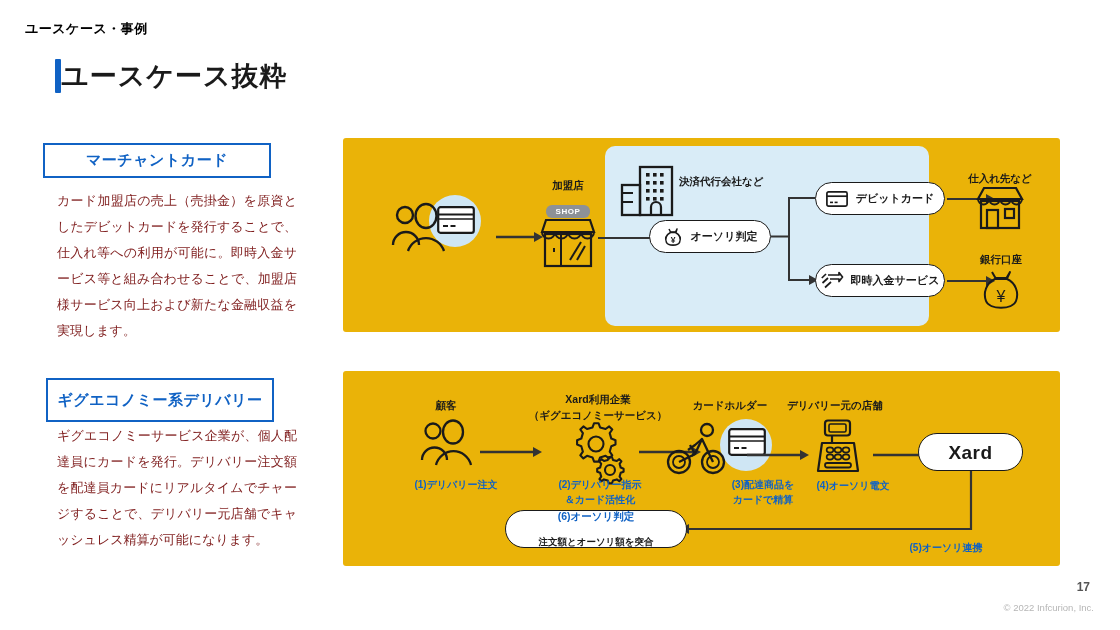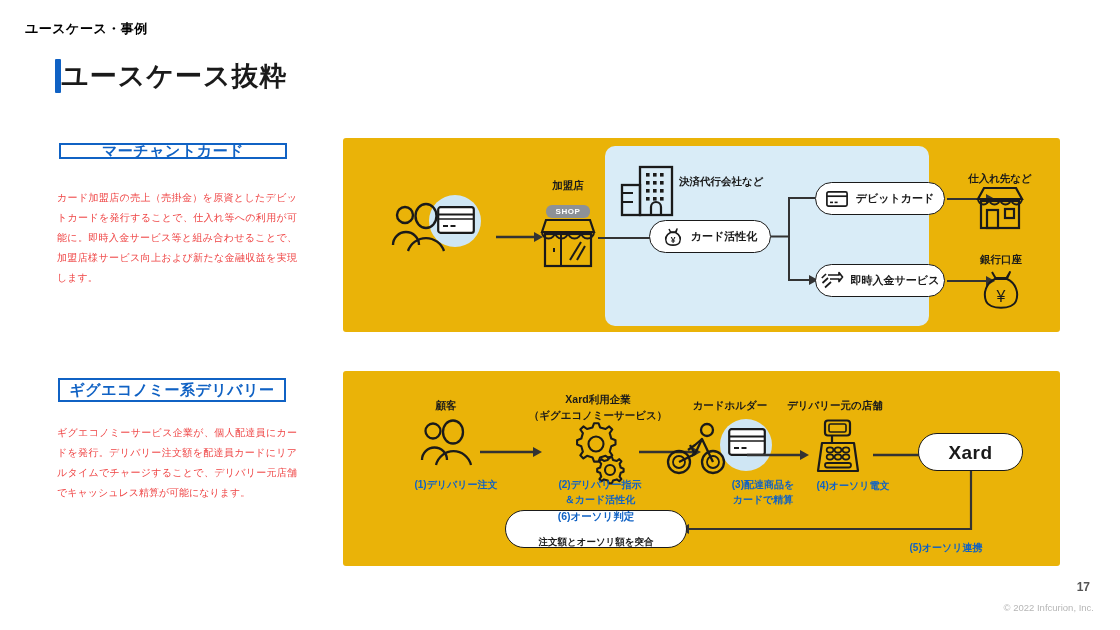--- a/index.html
+++ b/index.html
@@ -27,25 +27,25 @@
 
   
   .section-box{
     position:absolute;
     box-sizing:border-box;
     border:2px solid #1062c4;
     display:flex;align-items:center;justify-content:center;
     color:#1062c4;font-weight:bold;font-size:15px;letter-spacing:.5px;
     background:#fff;
   }
-  #sec1-box{left:59px;top:143px;width:228px;height:16px;}
-  #sec2-box{left:58px;top:378px;width:228px;height:24px;}
+  #sec1-box{left:43px;top:143px;width:228px;height:35px;}
+  #sec2-box{left:46px;top:378px;width:228px;height:44px;}
   .section-body{
     position:absolute;width:240px;
-    font-size:10px;line-height:2.0;color:#ef4444;
+    font-size:13px;line-height:2.0;color:#7f1d1d;
     text-align:justify;
   }
   #sec1-body{left:57px;top:188px;}
   #sec2-body{left:57px;top:423px;}
 
   
   .panel{position:absolute;background:#eab308;border-radius:3px;}
   #panel1{left:343px;top:138px;width:717px;height:194px;}
   #panel2{left:343px;top:371px;width:717px;height:195px;}
   .blue-zone{
@@ -159,21 +159,21 @@
       <path d="M31 50 L31 42 A5 5 0 0 1 41 42 L41 50 Z" fill="none" stroke="#1a1a1a" stroke-width="2.2"></path>
     </svg>
     <div class="dlabel" style="left:336px;top:37px;">決済代行会社など</div>
 
     <div class="pill" style="left:306px;top:82px;width:122px;height:33px;">
       <svg width="20" height="22" viewBox="0 0 20 22">
         <path d="M6 3 L7.5 6 L12.5 6 L14 3 L13 6.2" fill="none" stroke="#1a1a1a" stroke-width="1.5" stroke-linejoin="round"></path>
         <path d="M7.5 6.5 C3 9 2 13 3.5 16.5 C5 20 15 20 16.5 16.5 C18 13 17 9 12.5 6.5 Z" fill="none" stroke="#1a1a1a" stroke-width="1.6"></path>
         <text x="10" y="16.5" font-size="8.5" font-family="Liberation Sans, sans-serif" text-anchor="middle" fill="#1a1a1a">¥</text>
       </svg>
-      <span class="pilltxt">カード活性化</span>
+      <span class="pilltxt">オーソリ判定</span>
     </div>
 
     <svg style="position:absolute;left:428px;top:50px;" width="50" height="110" viewBox="0 0 50 110">
       <path d="M0 48.5 L18 48.5 L18 10 L44 10" fill="none" stroke="#333" stroke-width="2"></path>
       <path d="M18 48.5 L18 92 L38 92" fill="none" stroke="#333" stroke-width="2"></path>
       <polygon points="38,87 47,92 38,97" fill="#333"></polygon>
     </svg>
 
     <div class="pill" style="left:472px;top:126px;width:130px;height:33px;">
       <svg width="22" height="18" viewBox="0 0 22 18">

